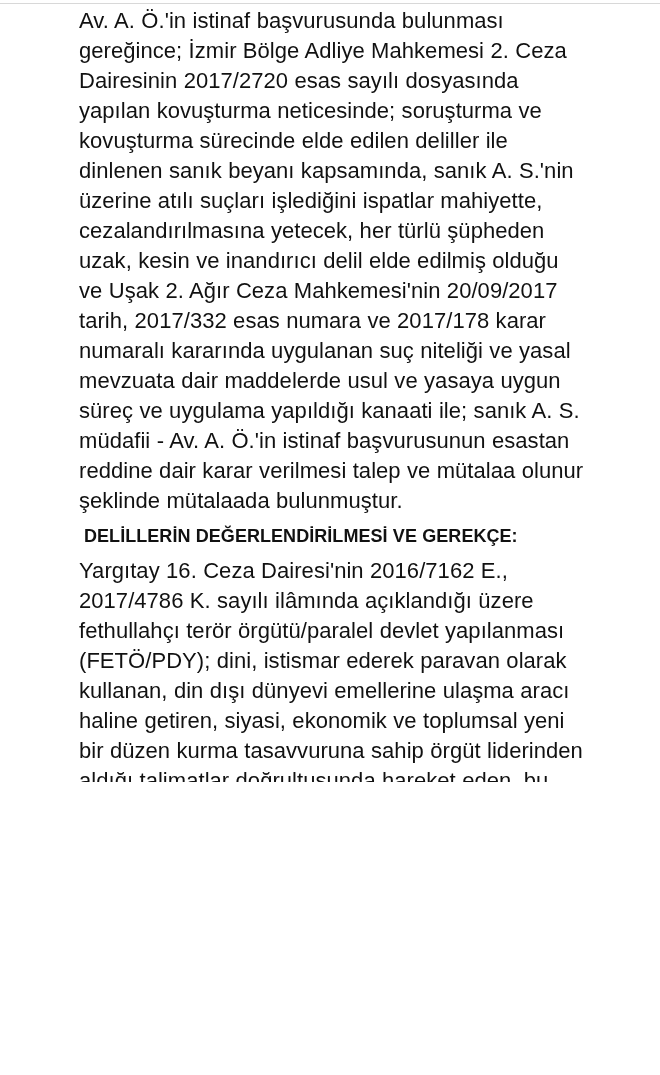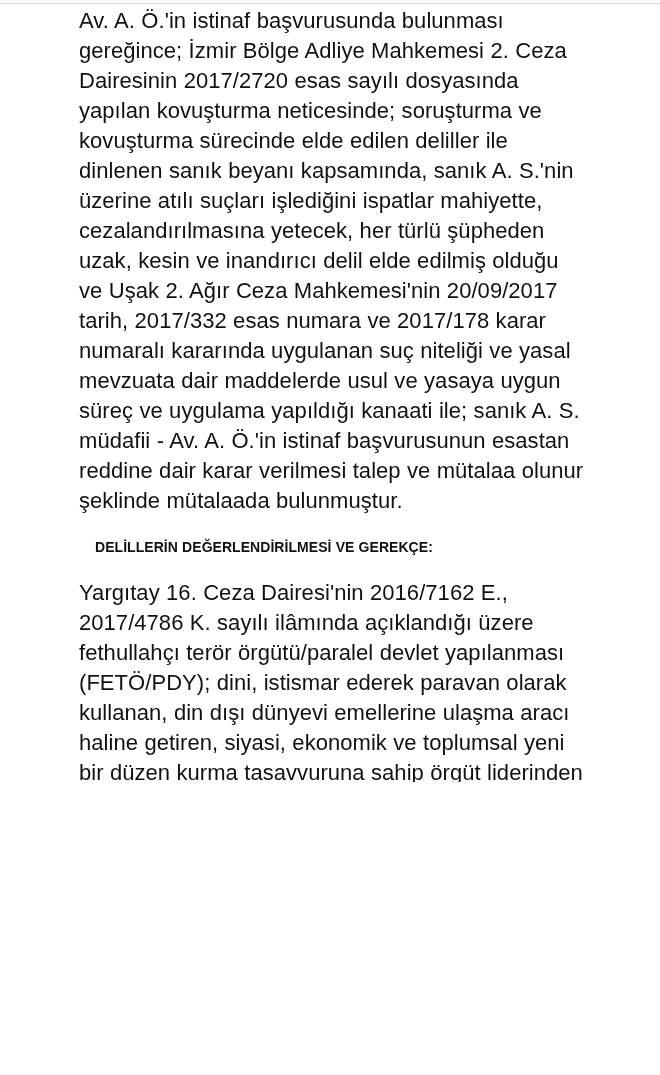--- a/index.html
+++ b/index.html
@@ -45,24 +45,24 @@
     word-spacing: 0.2px;
     text-align: left;
   }
   .para {
     margin: 0;
     padding: 0;
     font-weight: 400;
     white-space: normal;
   }
   .heading {
-    margin: 16px;
+    margin: 5px;
     padding: 0;
     font-weight: 700;
-    font-size: 14px;
+    font-size: 18px;
     line-height: 30px;
     letter-spacing: 0.05px;
   }
 </style>
 </head>
 <body>
 
 <div class="page">
 
   <div class="top-divider"></div>

